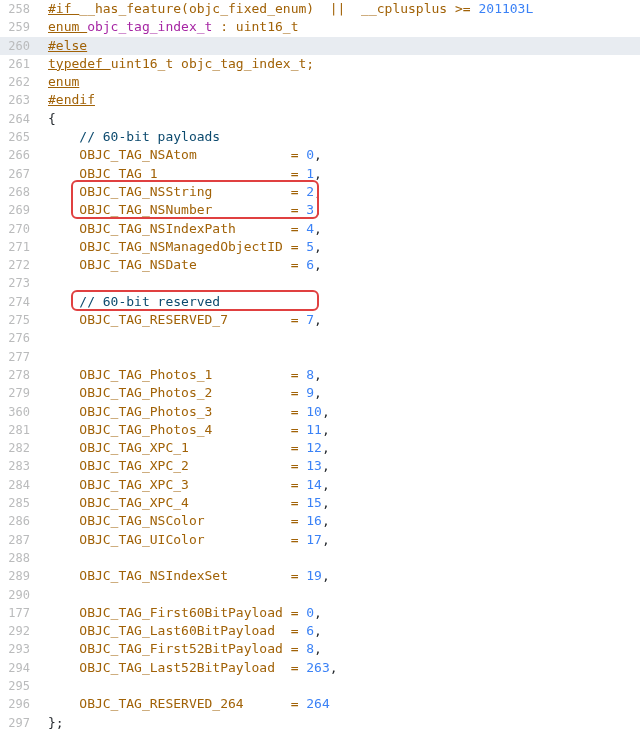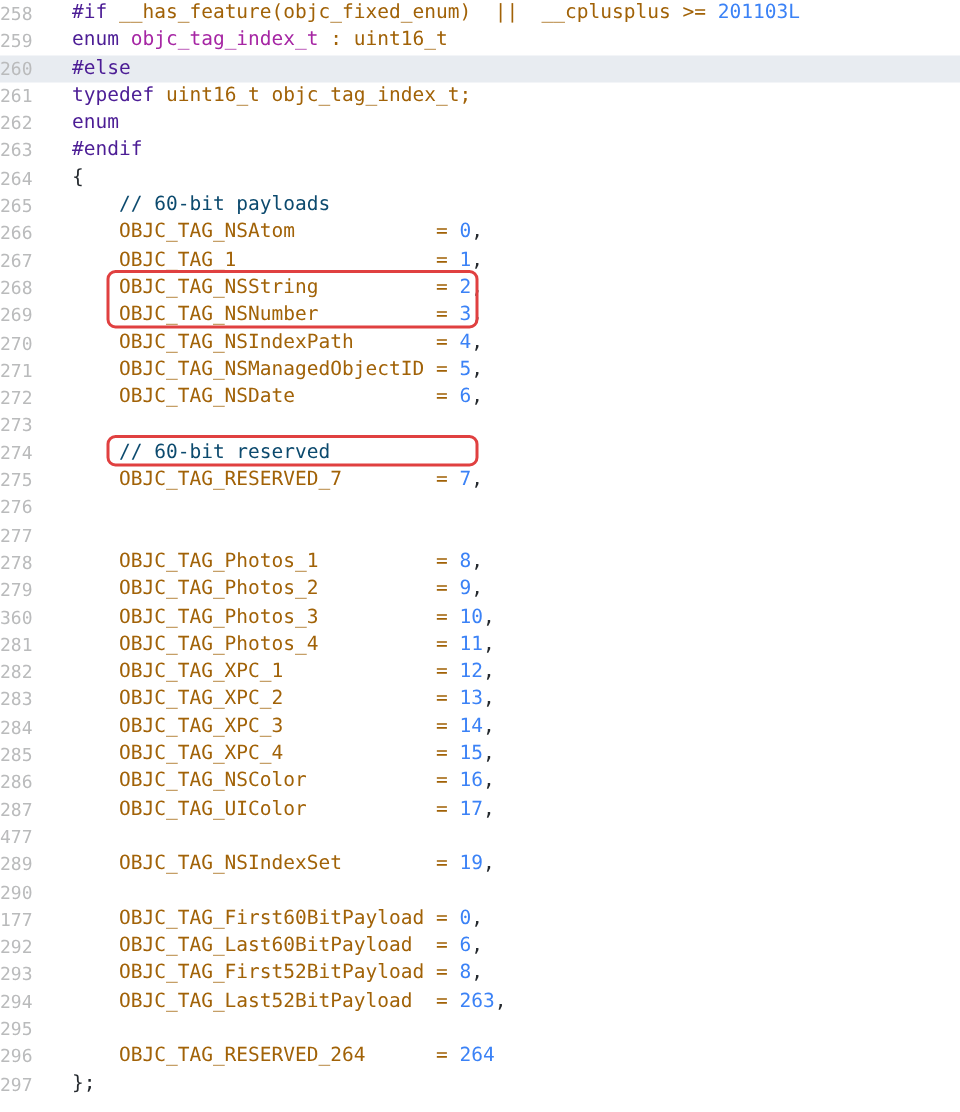--- a/index.html
+++ b/index.html
@@ -18,32 +18,33 @@
     .line {
       display: flex;
       min-height: 18.3px;
       align-items: flex-start;
     }
     .line-highlighted {
       background: #e8ecf1;
     }
     .gutter {
       width: 40px;
+      text-align: right;
       padding-right: 10px;
       color: #babbbc;
       user-select: none;
       flex-shrink: 0;
       font-size: 12px;
     }
     .code {
       padding-left: 8px;
       white-space: pre;
       position: relative;
     }
-    .kw-purple { color: #4c1d95; }
+    .kw-purple { color: #a16207; text-decoration: underline; }
     .identifier { color: #a16207; }
     .enum-name { color: #a626a4; }
     .number { color: #3b82f6; }
     .comment { color: #0c4a6e; }
     .punct { color: #24292e; }
     .red-box {
       position: absolute;
       border: 2px solid #e04040;
       border-radius: 6px;
       pointer-events: none;
@@ -183,21 +184,21 @@
       </div>
       <div class="line">
         <div class="gutter">286</div>
         <div class="code"><span class="identifier">    OBJC_TAG_NSColor           = </span><span class="number">16</span><span class="punct">,</span></div>
       </div>
       <div class="line">
         <div class="gutter">287</div>
         <div class="code"><span class="identifier">    OBJC_TAG_UIColor           = </span><span class="number">17</span><span class="punct">,</span></div>
       </div>
       <div class="line">
-        <div class="gutter">477</div>
+        <div class="gutter">288</div>
       </div>
       <div class="line">
         <div class="gutter">289</div>
         <div class="code"><span class="identifier">    OBJC_TAG_NSIndexSet        = </span><span class="number">19</span><span class="punct">,</span></div>
       </div>
       <div class="line">
         <div class="gutter">290</div>
         <div class="code"></div>
       </div>
       <div class="line">

